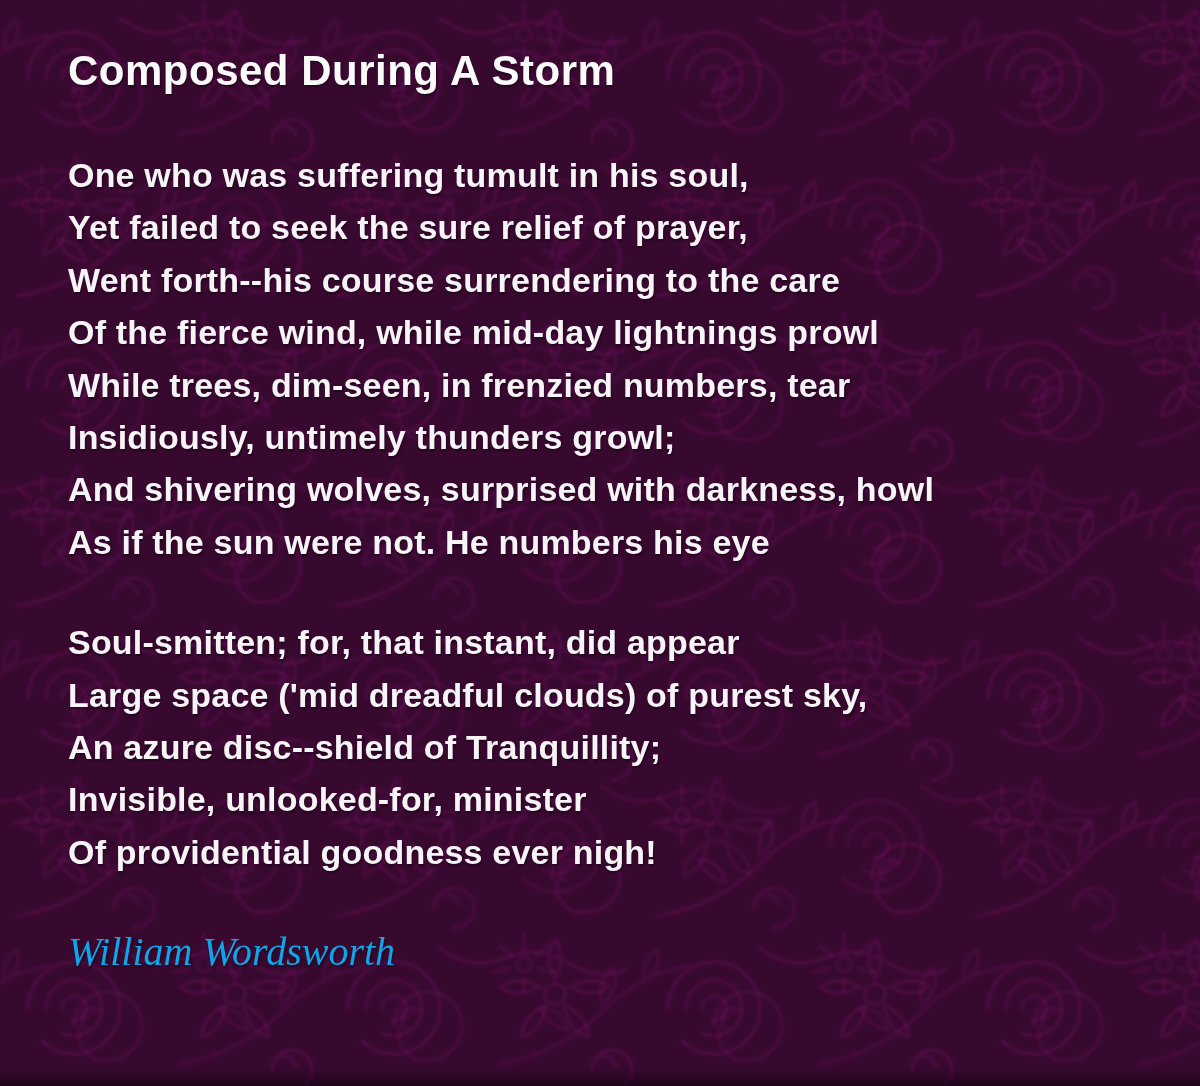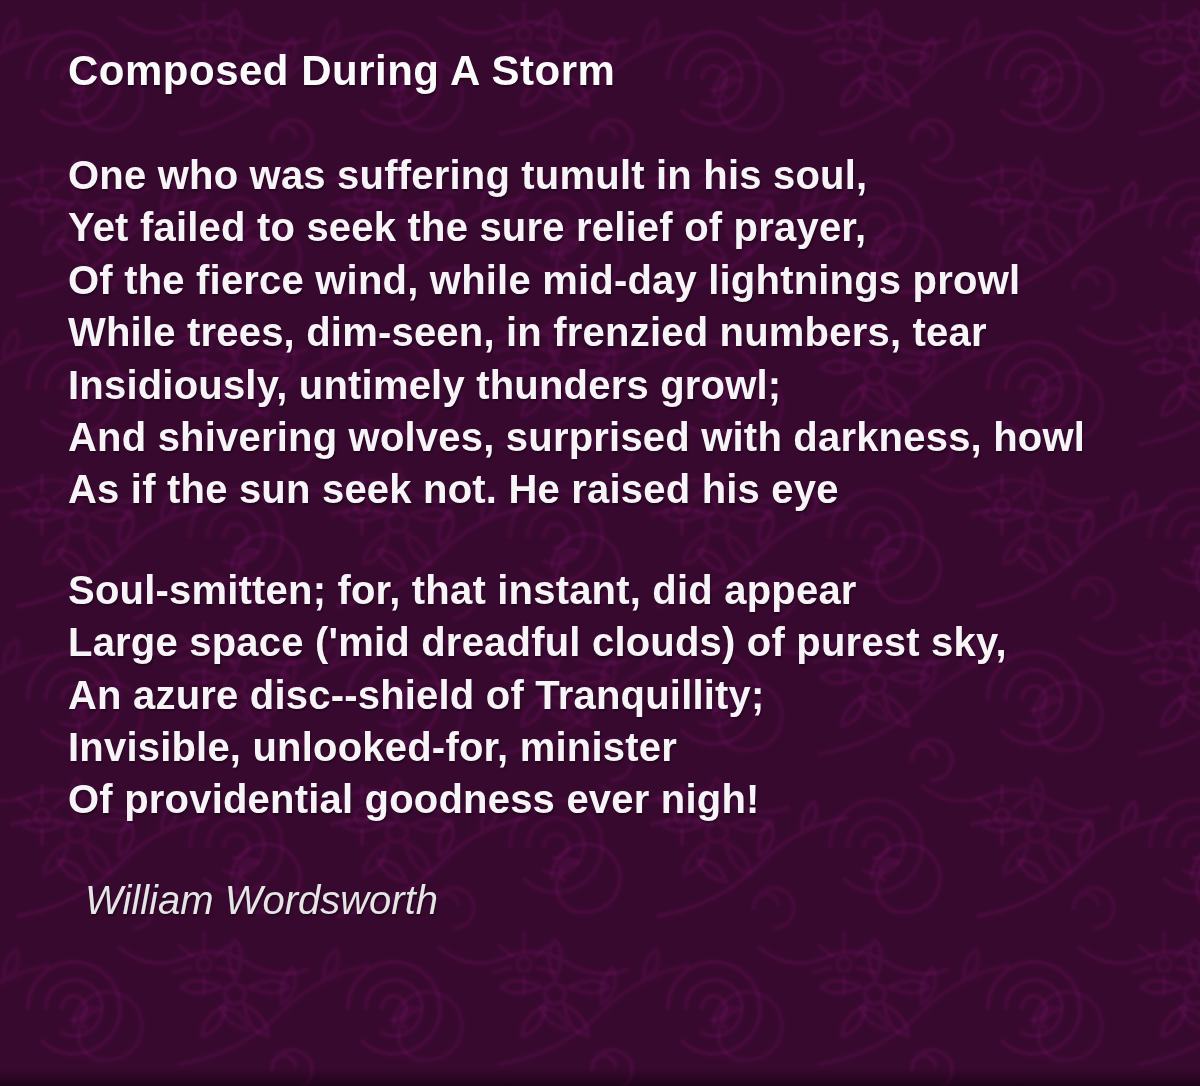--- a/index.html
+++ b/index.html
@@ -34,35 +34,36 @@
   h1.poem-title {
     margin: 50px 0 0 0;
     font-size: 42px;
     font-weight: bold;
     letter-spacing: 0.5px;
     line-height: 42px;
     color: #fbfafb;
   }
   .stanza p {
     margin: 0;
-    font-size: 40px;
+    font-size: 34px;
     font-weight: bold;
     line-height: 52.4px;
     letter-spacing: 0.2px;
     white-space: nowrap;
   }
   .stanza-1 { margin-top: 57px; }
   .stanza-2 { margin-top: 48px; }
   p.poem-author {
-    margin: 50px 0 0 17px;
+    margin: 50px 0 0 0;
     font-size: 40px;
     font-style: italic;
     font-weight: normal;
     line-height: 48px;
-    color: #e5e5e5;
+    color: #0ea5e9;
+    font-family: Liberation Serif, serif;
   }
 </style>
 </head>
 <body>
 
 <svg class="bg-svg" width="1200" height="1086" viewBox="0 0 1200 1086" aria-hidden="true">
   <defs>
     <filter id="soften" x="-20%" y="-20%" width="140%" height="140%">
       <feGaussianBlur stdDeviation="1.5"></feGaussianBlur>
     </filter>
@@ -93,25 +94,26 @@
 </svg>
 
 <div class="bottom-shade"></div>
 
 <div class="content">
   <h1 class="poem-title">Composed During A Storm</h1>
 
   <div class="stanza stanza-1">
     <p>One who was suffering tumult in his soul,</p>
     <p>Yet failed to seek the sure relief of prayer,</p>
+    <p>Went forth--his course surrendering to the care</p>
     <p>Of the fierce wind, while mid-day lightnings prowl</p>
     <p>While trees, dim-seen, in frenzied numbers, tear</p>
     <p>Insidiously, untimely thunders growl;</p>
     <p>And shivering wolves, surprised with darkness, howl</p>
-    <p>As if the sun seek not. He raised his eye</p>
+    <p>As if the sun were not. He numbers his eye</p>
   </div>
 
   <div class="stanza stanza-2">
     <p>Soul-smitten; for, that instant, did appear</p>
     <p>Large space ('mid dreadful clouds) of purest sky,</p>
     <p>An azure disc--shield of Tranquillity;</p>
     <p>Invisible, unlooked-for, minister</p>
     <p>Of providential goodness ever nigh!</p>
   </div>
 

